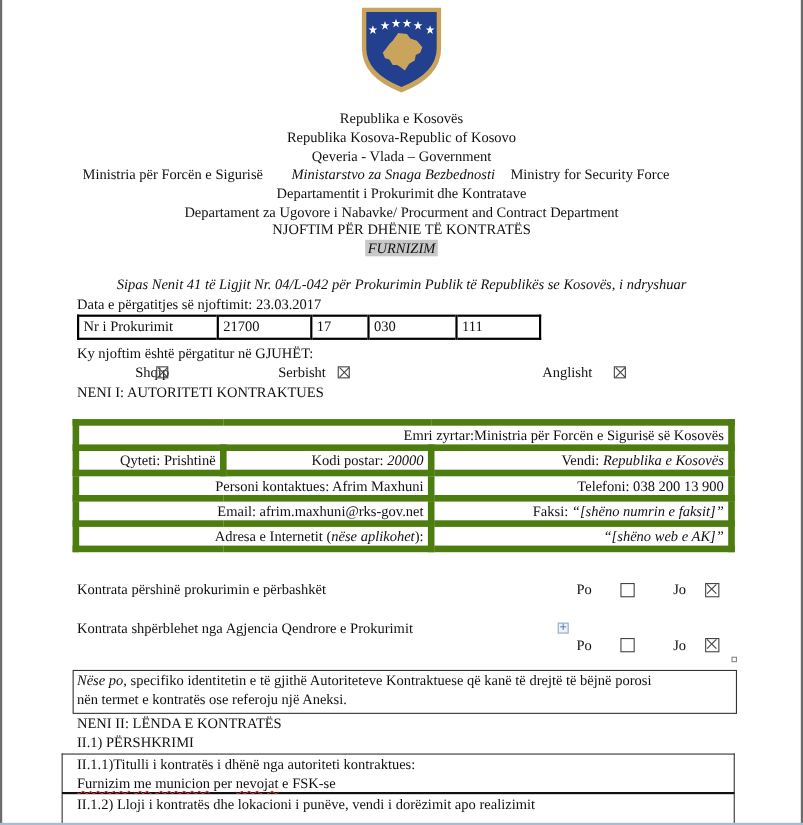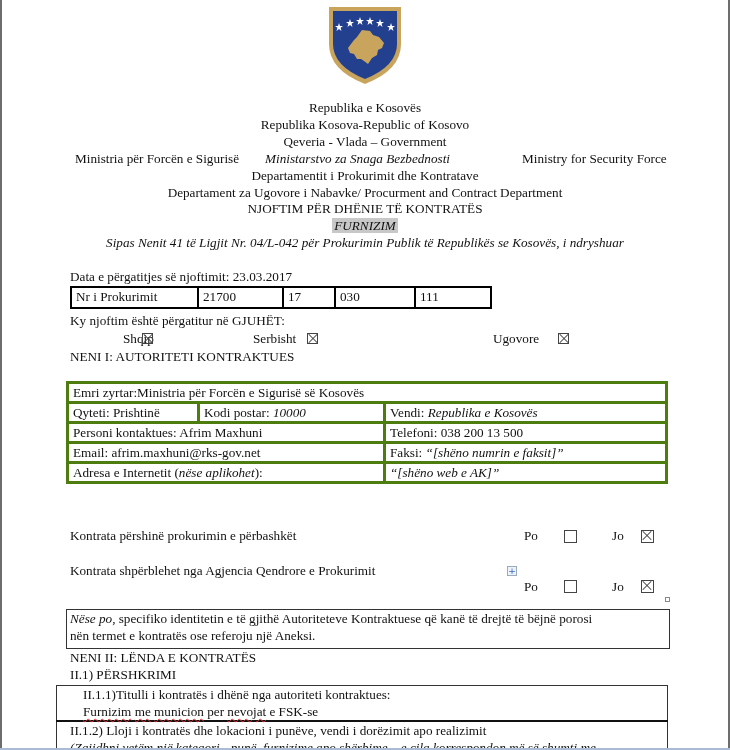--- a/index.html
+++ b/index.html
@@ -30,21 +30,21 @@
       left: 0; top: 0; width: 730px; height: 750px;
     }
     .emblem {
       position: absolute; left: 326px; top: 4px; width: 78px; height: 82px;
     }
     .center-line {
       position: absolute; left: 0; width: 730px; text-align: center; white-space: nowrap;
       line-height: 17px;
     }
     .abs { position: absolute; white-space: nowrap; line-height: 17px; }
-    .italic { font-style: italic; }
+    .italic { font-style: italic; margin-top: 16px; }
     .highlight {
       background: #c8c8c8; padding: 0 2px; font-style: italic;
     }
     .checkbox {
       display: inline-block; width: 11px; height: 11px; border: 1px solid #444;
       position: absolute; box-sizing: border-box;
     }
     .checkbox.checked::before, .checkbox.checked::after {
       content: ""; position: absolute; left: -1px; top: 4px; width: 12px; height: 1px; background: #444;
     }
@@ -52,21 +52,21 @@
     .checkbox.checked::after { transform: rotate(-45deg); }
 
     table { border-collapse: collapse; position: absolute; }
     td { padding: 0 4px; vertical-align: top; line-height: 17px; white-space: nowrap; }
 
     .proc-table { left: 70px; top: 286px; width: 422px; border: 2px solid #000; }
     .proc-table td { border: 1px solid #000; border-width: 0 2px 0 0; height: 19px; }
     .proc-table td:last-child { border-right: none; }
 
     .auth-table { left: 66px; top: 381px; width: 602px; border: 1px solid #333; }
-    .auth-table td { border: 3px solid #4d7c0f; }
+    .auth-table td { border: 6px solid #4d7c0f; text-align: right; }
 
     .note-box {
       position: absolute; left: 66px; top: 609px; width: 596px; height: 38px;
       border: 1px solid #333; padding: 0 3px; line-height: 17px; box-sizing: content-box;
     }
     .desc-table { left: 56px; top: 685px; width: 612px; border: 1px solid #333; }
     .desc-table td { border: 1px solid #333; border-left-width: 1px; }
 
     .spell { text-decoration: underline wavy #d33; text-decoration-thickness: 1px; text-underline-offset: 2px; }
 
@@ -99,21 +99,21 @@
     </g>
     <path d="M36 26 L44 27 L47 31 L53 33 L58 39 L56 44 L52 46 L51 51 L46 54 L42 60 L38 57 L35 55 L31 55 L28 50 L24 49 L22 44 L25 40 L28 36 L31 33 Z" fill="#c9a45c"></path>
   </svg>
 
   <div class="center-line" style="top:99px;">Republika e Kosovës</div>
   <div class="center-line" style="top:116px;">Republika Kosova-Republic of Kosovo</div>
   <div class="center-line" style="top:133px;font-family:Liberation Serif, serif;">Qeveria - Vlada – Government</div>
 
   <div class="abs" style="left:75px; top:150px;">Ministria për Forcën e Sigurisë</div>
   <div class="abs" style="left:265px; top:150px;font-style:italic;">Ministarstvo za Snaga Bezbednosti</div>
-  <div class="abs" style="left:522px; top:150px;">Ministry for Security Force</div>
+  <div class="abs" style="left:464px; top:150px;">Ministry for Security Force</div>
 
   <div class="center-line" style="top:167px;">Departamentit i Prokurimit dhe Kontratave</div>
   <div class="center-line" style="top:200px;">NJOFTIM PËR DHËNIE TË KONTRATËS</div>
   <div class="center-line" style="top:184px;">Departament za Ugovore i Nabavke/ Procurment and Contract Department</div>
   <div class="center-line" style="top:217px;">
     <span class="highlight">FURNIZIM</span>
   </div>
   <div class="center-line italic" style="top:234px;">Sipas Nenit 41 të Ligjit Nr. 04/L-042 për Prokurimin Publik të Republikës se Kosovës, i ndryshuar</div>
 
   <div class="abs" style="left:70px; top:268px;">
@@ -131,44 +131,44 @@
       <td>111</td>
     </tr>
   </tbody>
     </table>
 
   <div class="abs" style="left:70px; top:312px;">Ky njoftim është përgatitur në GJUHËT:</div>
   <div class="abs" style="left:75px; top:330px;margin-left:48px;">Shqip</div>
   <span class="checkbox checked" style="left:142px; top:333px;"></span>
   <div class="abs" style="left:253px; top:330px;">Serbisht</div>
   <span class="checkbox checked" style="left:307px; top:333px;"></span>
-  <div class="abs" style="left:493px; top:330px;">Ugovore</div>
+  <div class="abs" style="left:493px; top:330px;">Anglisht</div>
   <span class="checkbox checked" style="left:558px; top:333px;"></span>
 
   <div class="abs" style="left:70px; top:348px;">NENI I: AUTORITETI KONTRAKTUES</div>
 
   <table class="auth-table">
     <tbody>
         <tr>
       <td colspan="3">Emri zyrtar:Ministria për  Forcën e  Sigurisë së Kosovës</td>
     </tr>
     <tr>
       <td style="width:120px;">Qyteti: Prishtinë</td>
       <td style="width:175px;">
         <span>Kodi postar:</span>
-        <span class="italic">10000</span>
+        <span class="italic">20000</span>
       </td>
       <td>
         <span>Vendi:</span>
         <span class="italic">Republika e Kosovës</span>
       </td>
     </tr>
     <tr>
       <td colspan="2">Personi kontaktues: Afrim Maxhuni</td>
-      <td>Telefoni: 038 200 13 500</td>
+      <td>Telefoni: 038 200 13 900</td>
     </tr>
     <tr>
       <td colspan="2">Email: afrim.maxhuni@rks-gov.net</td>
       <td>
         <span>Faksi:</span>
         <span class="italic">“[shëno numrin e faksit]”</span>
       </td>
     </tr>
     <tr>
       <td colspan="2"><span>Adresa e Internetit (</span><span class="italic">nëse aplikohet</span><span>):</span></td>
@@ -195,21 +195,21 @@
     <div><span class="italic">Nëse po</span><span>, specifiko identitetin e të gjithë Autoriteteve Kontraktuese që kanë të drejtë të bëjnë porosi</span></div>
     <div>nën termet e kontratës ose referoju një Aneksi.</div>
   </div>
 
   <div class="abs" style="left:70px; top:649px;">NENI II: LËNDA E KONTRATËS</div>
   <div class="abs" style="left:70px; top:666px;text-align:right;">II.1) PËRSHKRIMI</div>
 
   <table class="desc-table">
     <tbody>
         <tr>
-      <td style="padding-left:26px;font-family:Liberation Serif, serif;">
+      <td style="padding-left:13px;font-family:Liberation Serif, serif;">
         <div>II.1.1)Titulli i kontratës i dhënë nga autoriteti kontraktues:</div>
         <div><span class="spell">Furnizim</span> <span class="spell">me</span> <span class="spell">municion</span> <span>per</span> <span class="spell">nevojat</span> <span>e FSK-se</span></div>
       </td>
     </tr>
     <tr>
       <td style="padding-left:13px; border-top:2px solid #111;">
         <div>II.1.2) Lloji i kontratës dhe lokacioni i punëve,  vendi i dorëzimit apo realizimit</div>
         <div class="italic">(Zgjidhni vetëm një kategori - punë, furnizime  apo shërbime – e cila korrespondon më së shumti me</div>
       </td>
     </tr>

